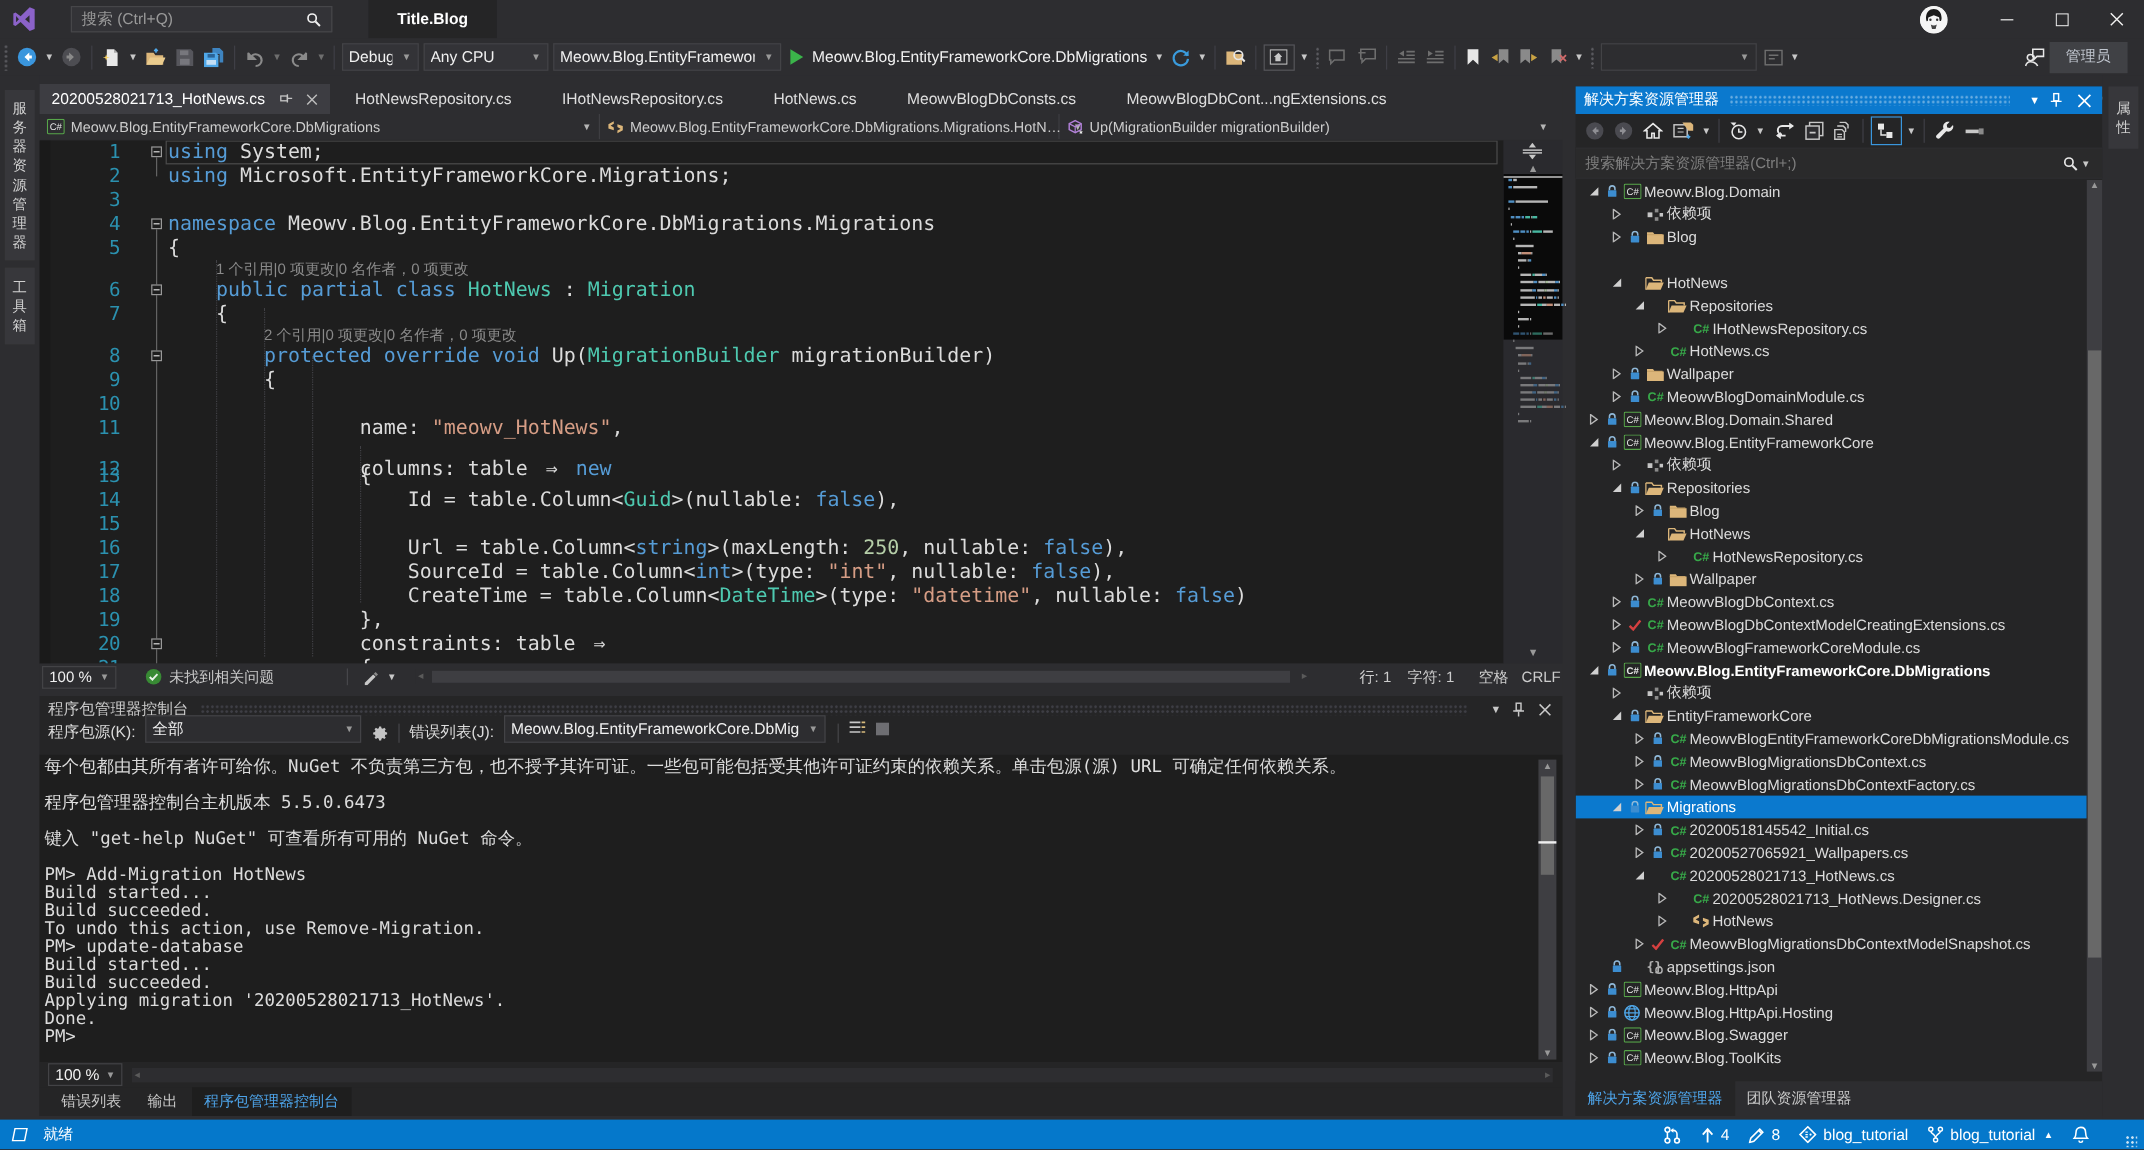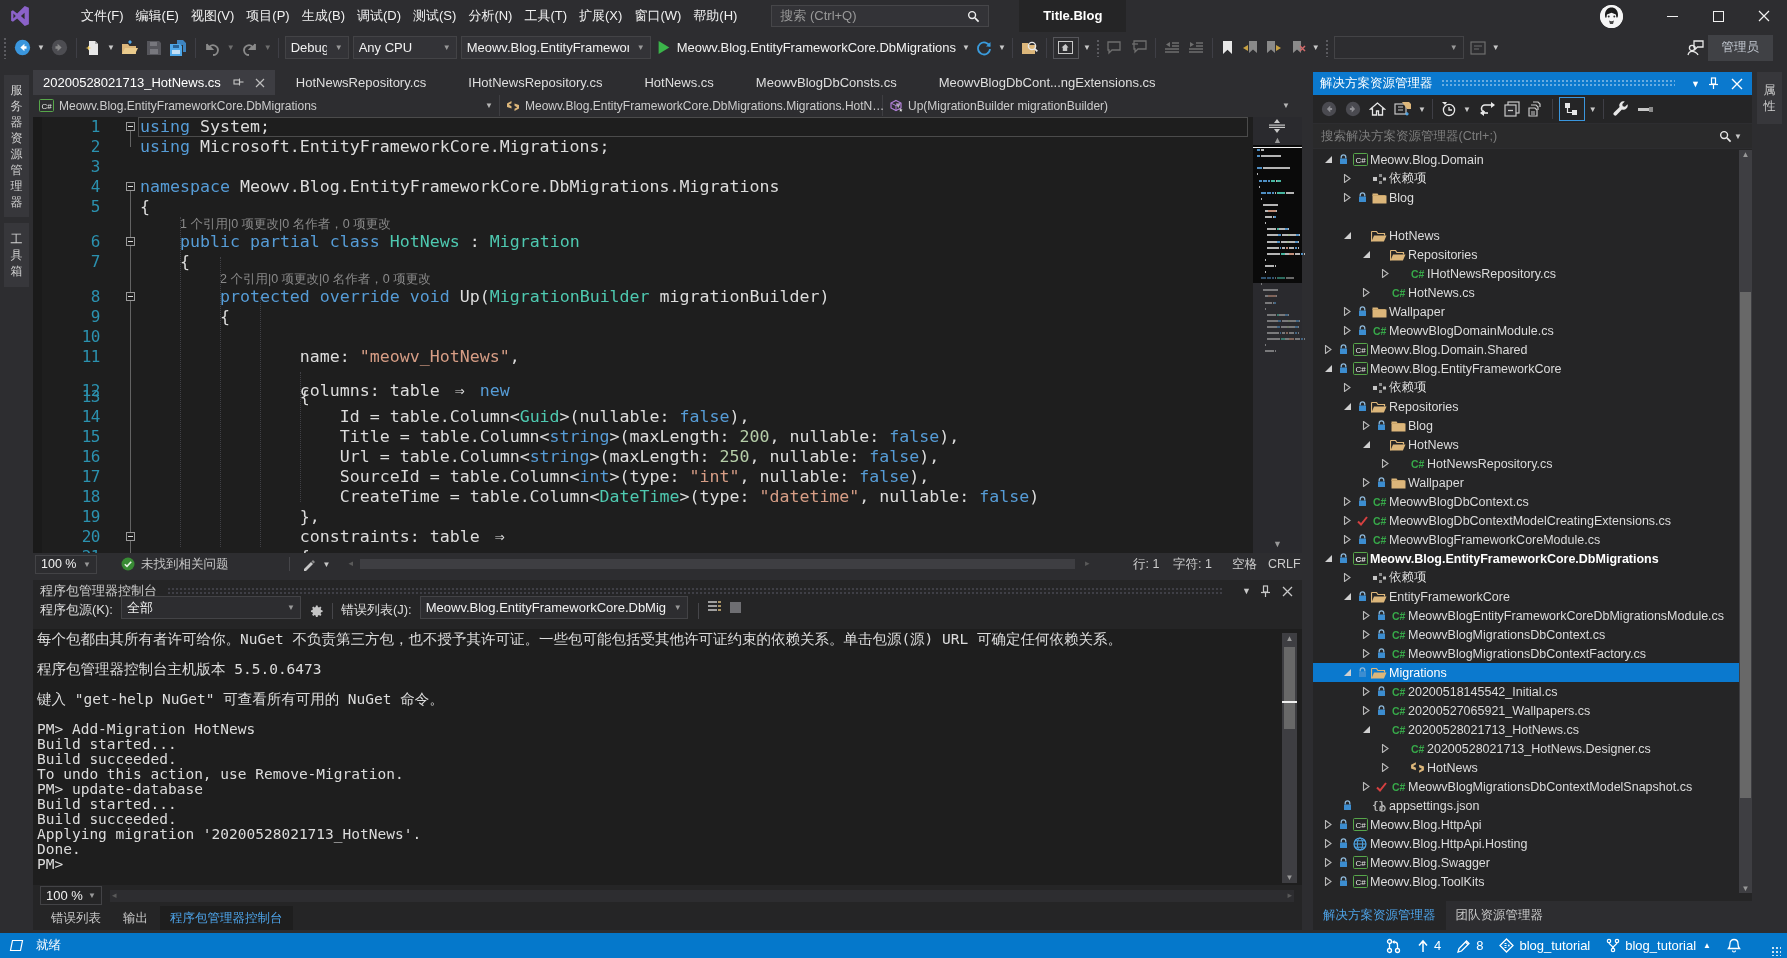--- a/index.html
+++ b/index.html
@@ -141,34 +141,20 @@
 </style>
 </head>
 <body>
 
 <div id="app">
 
   <div id="titlebar" class="abs">
     <svg id="vs-logo" viewBox="0 0 24 24">
       <path fill="#8B62C9" d="M17.2 1.2 8.9 9.4 4.3 5.8 2.3 6.8v10.4l2 1 4.6-3.6 8.3 8.2 4.5-1.8V3L17.2 1.2zM4.8 14.8V9.2L7.4 12 4.8 14.8zM17 15.5 13 12l4-3.5v7z"></path>
     </svg>
-    <div id="menubar" class="row" style="margin-left:44px;">
-        <div class="menu-item">文件(F)</div>
-        <div class="menu-item">编辑(E)</div>
-        <div class="menu-item">视图(V)</div>
-        <div class="menu-item">项目(P)</div>
-        <div class="menu-item">生成(B)</div>
-        <div class="menu-item">调试(D)</div>
-        <div class="menu-item">测试(S)</div>
-        <div class="menu-item">分析(N)</div>
-        <div class="menu-item">工具(T)</div>
-        <div class="menu-item">扩展(X)</div>
-        <div class="menu-item">窗口(W)</div>
-        <div class="menu-item">帮助(H)</div>
-      </div>
     <div id="qsearch">
       <span class="ph">搜索 (Ctrl+Q)</span>
       <svg width="13" height="13" viewBox="0 0 14 14">
         <circle cx="5.5" cy="5.5" r="3.7" fill="none" stroke="#F1F1F1" stroke-width="1.5"></circle>
         <line x1="8.5" y1="8.5" x2="12.5" y2="12.5" stroke="#F1F1F1" stroke-width="1.8"></line>
       </svg>
     </div>
     <div id="win-title">Title.Blog</div>
     <div id="tb-right">
       <div id="avatar">
@@ -477,21 +463,21 @@
         <div class="cline" style="top: 135px;"><span class="ln">7</span><span class="txt"><span class="tk-p">    {</span></span></div>
         <div class="lens" style="left: 187px; top: 155px;">2 个引用|0 项更改|0 名作者，0 项更改</div>
         <div class="cline" style="top: 170px;"><span class="ln">8</span><span class="txt"><span class="tk-p">        </span><span class="tk-k">protected</span><span class="tk-p"> </span><span class="tk-k">override</span><span class="tk-p"> </span><span class="tk-k">void</span><span class="tk-p"> Up(</span><span class="tk-t">MigrationBuilder</span><span class="tk-p"> migrationBuilder)</span></span></div>
         <div class="fold" style="top: 175px;"></div>
         <div class="cline" style="top: 190px;"><span class="ln">9</span><span class="txt"><span class="tk-p">        {</span></span></div>
         <div class="cline" style="top: 210px;"><span class="ln">10</span></div>
         <div class="cline" style="top: 230px;"><span class="ln">11</span><span class="txt"><span class="tk-p">                name: </span><span class="tk-s">"meowv_HotNews"</span><span class="tk-p">,</span></span></div>
         <div class="cline" style="top: 264px;"><span class="ln">12</span><span class="txt"><span class="tk-p">                columns: table </span><span class="tk-o">⇒</span><span class="tk-p"> </span><span class="tk-k">new</span></span></div>
         <div class="cline" style="top: 270px;"><span class="ln">13</span><span class="txt"><span class="tk-p">                {</span></span></div>
         <div class="cline" style="top: 290px;"><span class="ln">14</span><span class="txt"><span class="tk-p">                    Id = table.Column&lt;</span><span class="tk-t">Guid</span><span class="tk-p">&gt;(nullable: </span><span class="tk-k">false</span><span class="tk-p">),</span></span></div>
-        <div class="cline" style="top: 310px;"><span class="ln">15</span><span class="txt"><span class="tk-p">                    Title = table.Column&lt;</span><span class="tk-k">string</span><span class="tk-p">&gt;(maxLength: </span><span class="tk-n">200</span><span class="tk-p">, nullable: </span><span class="tk-k">false</span><span class="tk-p">),</span></span></div>
+        <div class="cline" style="top: 310px;"><span class="ln">15</span></div>
         <div class="cline" style="top: 330px;"><span class="ln">16</span><span class="txt"><span class="tk-p">                    Url = table.Column&lt;</span><span class="tk-k">string</span><span class="tk-p">&gt;(maxLength: </span><span class="tk-n">250</span><span class="tk-p">, nullable: </span><span class="tk-k">false</span><span class="tk-p">),</span></span></div>
         <div class="cline" style="top: 350px;"><span class="ln">17</span><span class="txt"><span class="tk-p">                    SourceId = table.Column&lt;</span><span class="tk-k">int</span><span class="tk-p">&gt;(type: </span><span class="tk-s">"int"</span><span class="tk-p">, nullable: </span><span class="tk-k">false</span><span class="tk-p">),</span></span></div>
         <div class="cline" style="top: 370px;"><span class="ln">18</span><span class="txt"><span class="tk-p">                    CreateTime = table.Column&lt;</span><span class="tk-t">DateTime</span><span class="tk-p">&gt;(type: </span><span class="tk-s">"datetime"</span><span class="tk-p">, nullable: </span><span class="tk-k">false</span><span class="tk-p">)</span></span></div>
         <div class="cline" style="top: 390px;"><span class="ln">19</span><span class="txt"><span class="tk-p">                },</span></span></div>
         <div class="cline" style="top: 410px;"><span class="ln">20</span><span class="txt"><span class="tk-p">                constraints: table </span><span class="tk-o">⇒</span></span></div>
         <div class="fold" style="top: 415px;"></div>
         <div class="cline" style="top: 430px;"><span class="ln">21</span><span class="txt"><span class="tk-p">                {</span></span></div>
       </div>
   </div>
 

